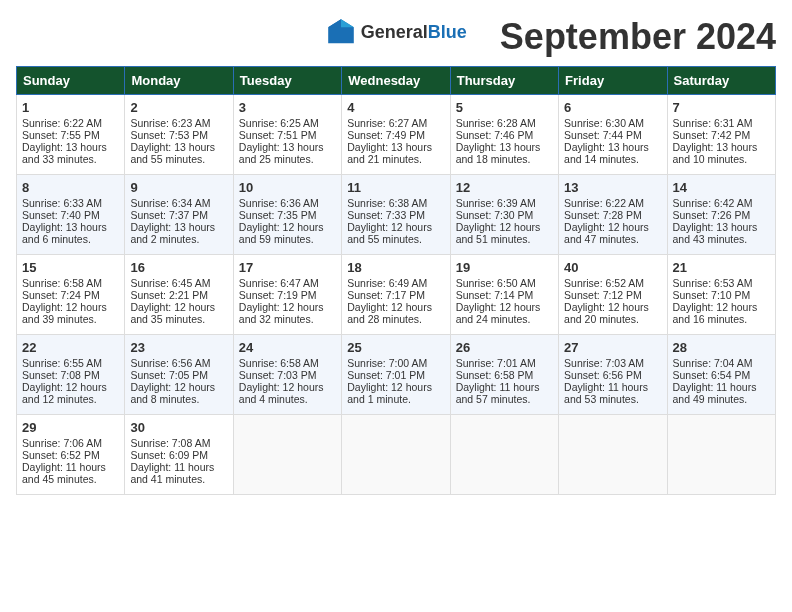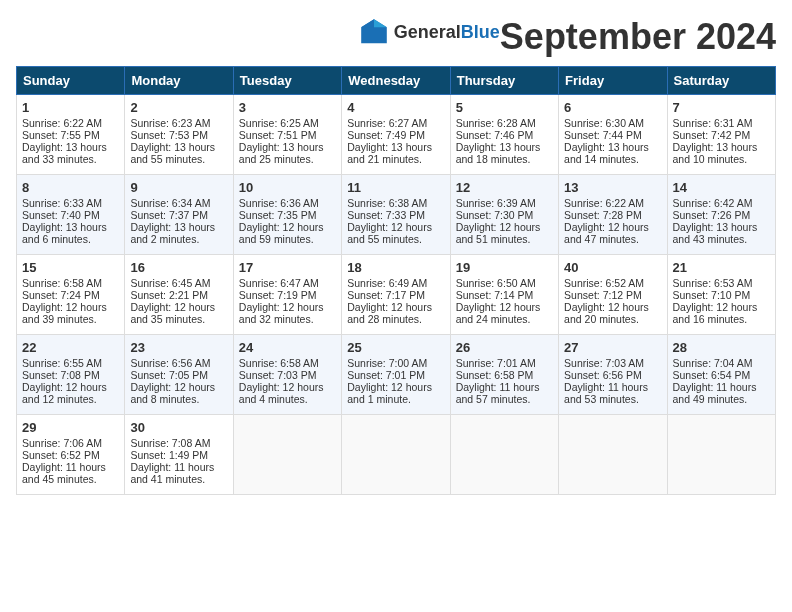--- a/index.html
+++ b/index.html
@@ -20,20 +20,21 @@
       display: flex;
       align-items: center;
       gap: 4px;
     }
     .logo-icon {
       width: 32px;
       height: 32px;
     }
     .title-section {
       text-align: right;
+      margin-left: 33px;
     }
     .month-title {
       font-size: 36px;
       font-weight: bold;
       color: #333;
     }
     .location {
       font-size: 16px;
       color: #333;
     }
@@ -72,21 +73,21 @@
     tr:nth-child(odd) td {
       background-color: #fff;
     }
     tr:nth-child(even) td {
       background-color: #f2f6fc;
     }
     
     td.empty {
       background: #f9f9f9 !important;
     }
-    thead tr th { background-color: #0c4a6e; }
+    thead tr th { background-color: #14532d; }
   </style>
 </head>
 <body>
 
 <div class="header">
   <div class="logo">
     <svg class="logo-icon" viewBox="0 0 40 40" xmlns="http://www.w3.org/2000/svg">
       <polygon points="20,4 36,14 36,34 4,34 4,14" fill="#1a6fb5"></polygon>
       <polygon points="20,4 36,14 20,14" fill="#2a9fd6"></polygon>
       <polygon points="20,4 4,14 20,14" fill="#1a6fb5"></polygon>
@@ -144,21 +145,21 @@
         <td><span class="day-num">22</span><span>Sunrise: 6:55 AM</span><br><span>Sunset: 7:08 PM</span><br><span>Daylight: 12 hours and 12 minutes.</span></td>
         <td><span class="day-num">23</span><span>Sunrise: 6:56 AM</span><br><span>Sunset: 7:05 PM</span><br><span>Daylight: 12 hours and 8 minutes.</span></td>
         <td><span class="day-num">24</span><span>Sunrise: 6:58 AM</span><br><span>Sunset: 7:03 PM</span><br><span>Daylight: 12 hours and 4 minutes.</span></td>
         <td><span class="day-num">25</span><span>Sunrise: 7:00 AM</span><br><span>Sunset: 7:01 PM</span><br><span>Daylight: 12 hours and 1 minute.</span></td>
         <td><span class="day-num">26</span><span>Sunrise: 7:01 AM</span><br><span>Sunset: 6:58 PM</span><br><span>Daylight: 11 hours and 57 minutes.</span></td>
         <td><span class="day-num">27</span><span>Sunrise: 7:03 AM</span><br><span>Sunset: 6:56 PM</span><br><span>Daylight: 11 hours and 53 minutes.</span></td>
         <td><span class="day-num">28</span><span>Sunrise: 7:04 AM</span><br><span>Sunset: 6:54 PM</span><br><span>Daylight: 11 hours and 49 minutes.</span></td>
       </tr>
       <tr>
         <td><span class="day-num">29</span><span>Sunrise: 7:06 AM</span><br><span>Sunset: 6:52 PM</span><br><span>Daylight: 11 hours and 45 minutes.</span></td>
-        <td><span class="day-num">30</span><span>Sunrise: 7:08 AM</span><br><span>Sunset: 1:49 PM</span><br><span>Daylight: 11 hours and 41 minutes.</span></td>
+        <td><span class="day-num">30</span><span>Sunrise: 7:08 AM</span><br><span>Sunset: 6:09 PM</span><br><span>Daylight: 11 hours and 41 minutes.</span></td>
         <td class="empty"></td>
         <td class="empty"></td>
         <td class="empty"></td>
         <td class="empty"></td>
         <td class="empty"></td>
       </tr>
     </tbody>
 </table>
 
 </body></html>

